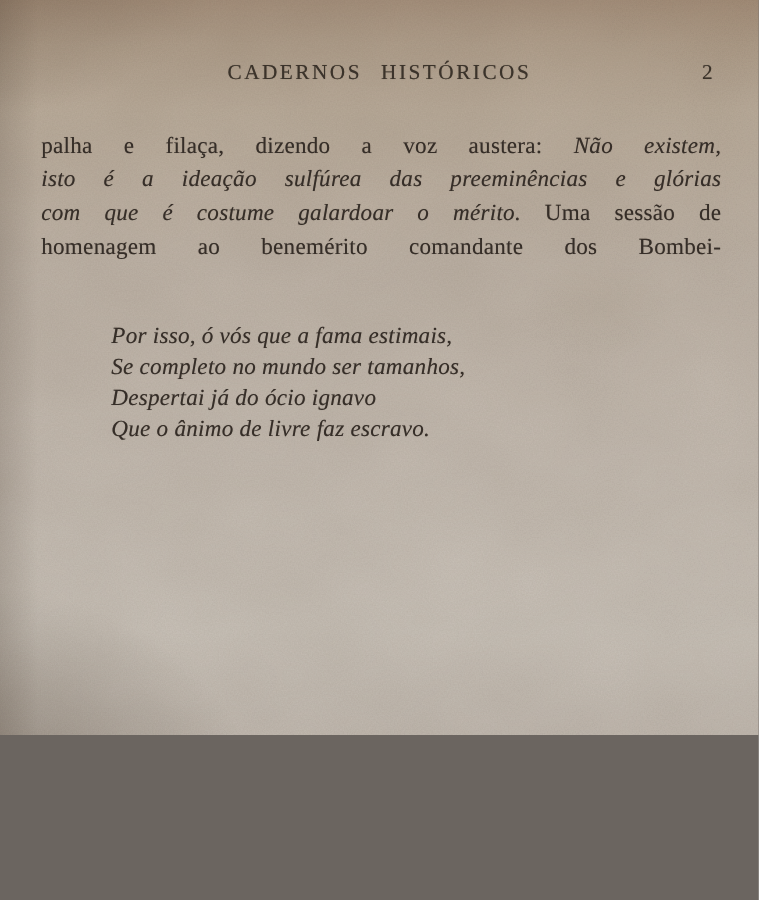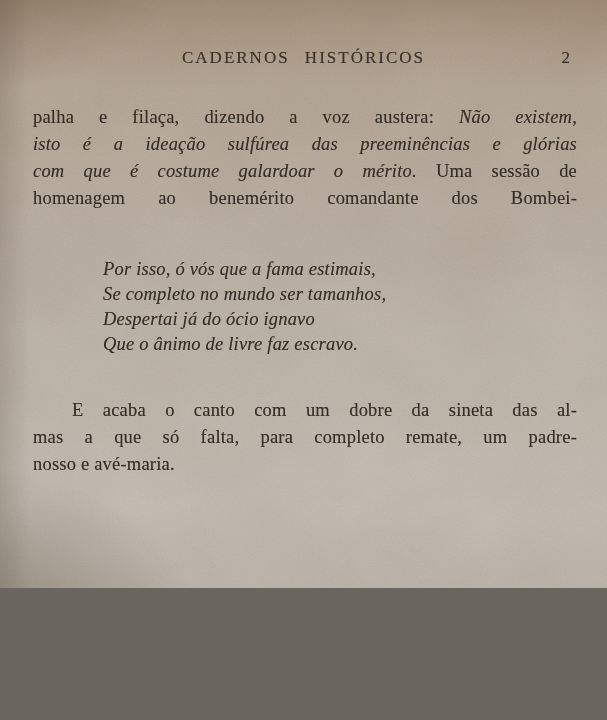--- a/index.html
+++ b/index.html
@@ -30,21 +30,21 @@
   .page-number{position:absolute;top:48px;right:36px;font-size:17px;letter-spacing:1px;
     color:#3e362d;text-shadow:0 0 .6px rgba(56,46,38,.55);}
 
   .body-block{position:absolute;left:33px;top:104px;width:544px;
     font-size:18.5px;line-height:27px;letter-spacing:.2px;
     text-shadow:0 0 .6px rgba(56,46,38,.45);}
   .line{white-space:normal;}
   .jl{text-align:justify;text-align-last:justify;}
   .it{font-style:italic;}
   .indent1{padding-left:39px;}
-  .verse{margin-top:45px;margin-left:70px;line-height:25px;font-style:italic;}
+  .verse{margin-top:45px;margin-left:56px;line-height:25px;font-style:italic;}
   .para2{margin-top:40px;}
 
   .ast{position:absolute;z-index:3;font-size:23px;line-height:1;
     transform:translate(-50%,-50%);color:#352e27;text-shadow:0 0 .5px rgba(53,46,39,.6);}
   .ast-top{left:308px;top:609px;}
   .ast-left{left:272px;top:665px;}
   .ast-right{left:343px;top:664px;}
 </style>
 </head>
 <body>
@@ -68,25 +68,20 @@
         <div class="line jl"><span>homenagem ao benemérito comandante dos Bombei-</span></div>
       </div>
 
       <div class="verse">
         <div class="line">Por isso, ó vós que a fama estimais,</div>
         <div class="line">Se completo no mundo ser tamanhos,</div>
         <div class="line">Despertai já do ócio ignavo</div>
         <div class="line">Que o ânimo de livre faz escravo.</div>
       </div>
 
-      <div class="para para2">
-        <div class="line jl indent1"><span>E acaba o canto com um dobre da sineta das al-</span></div>
-        <div class="line jl"><span>mas a que só falta, para completo remate, um padre-</span></div>
-        <div class="line"><span>nosso e avé-maria.</span></div>
-      </div>
 
     </div>
 
     <span class="ast ast-top">*</span>
     <span class="ast ast-left">*</span>
     <span class="ast ast-right">*</span>
 
   </div>
 
   <svg class="grain" width="607" height="720" aria-hidden="true">

